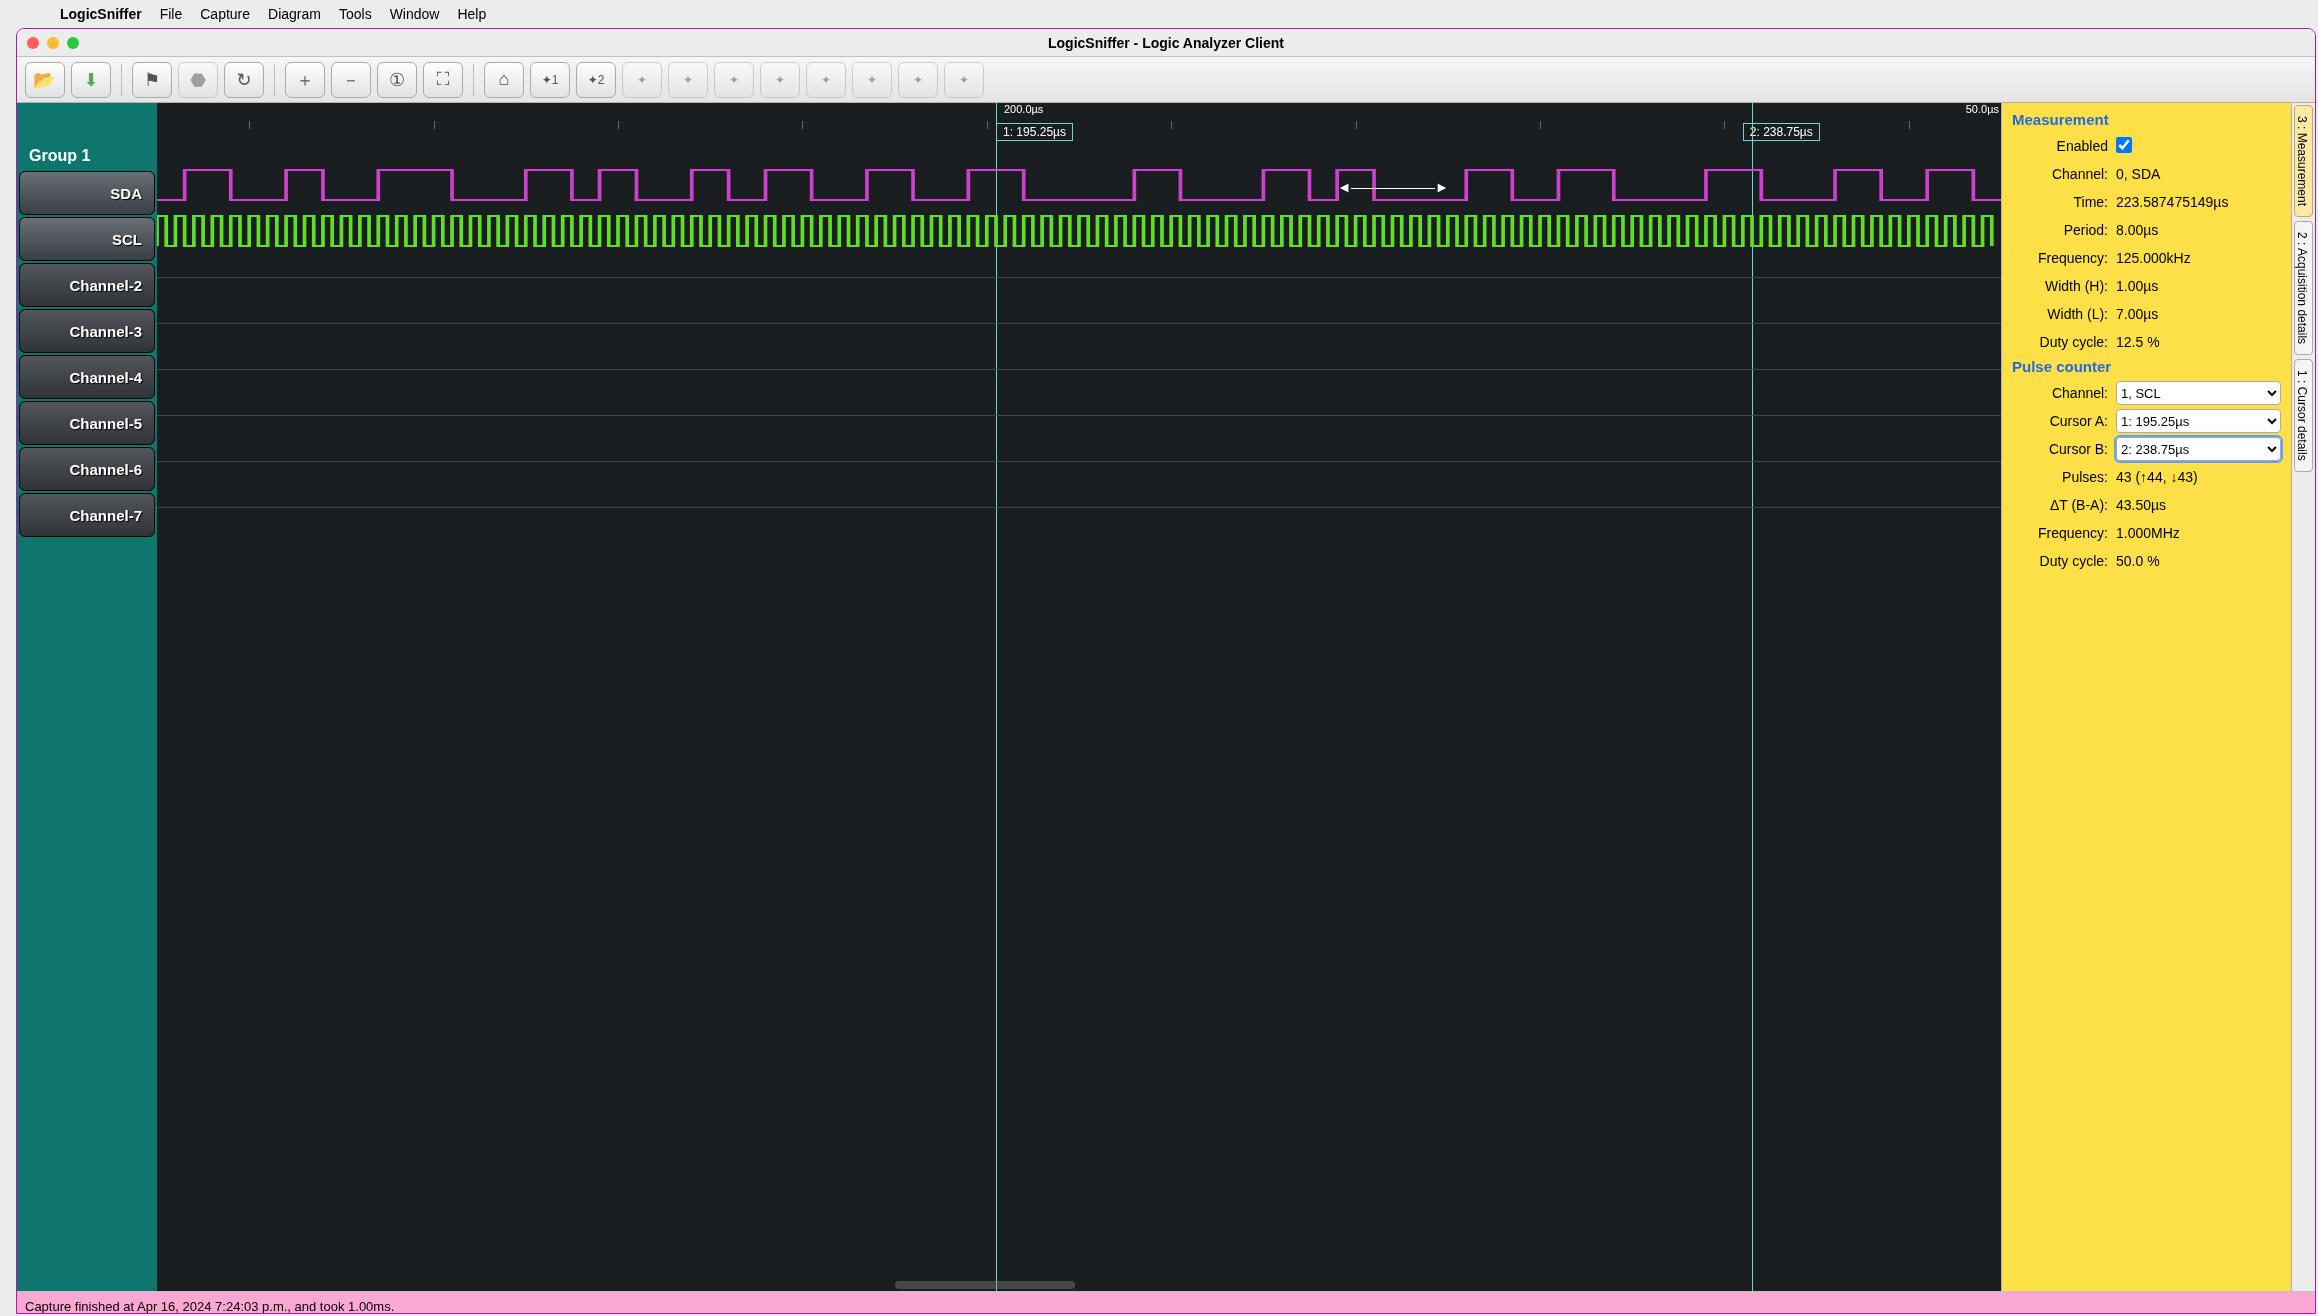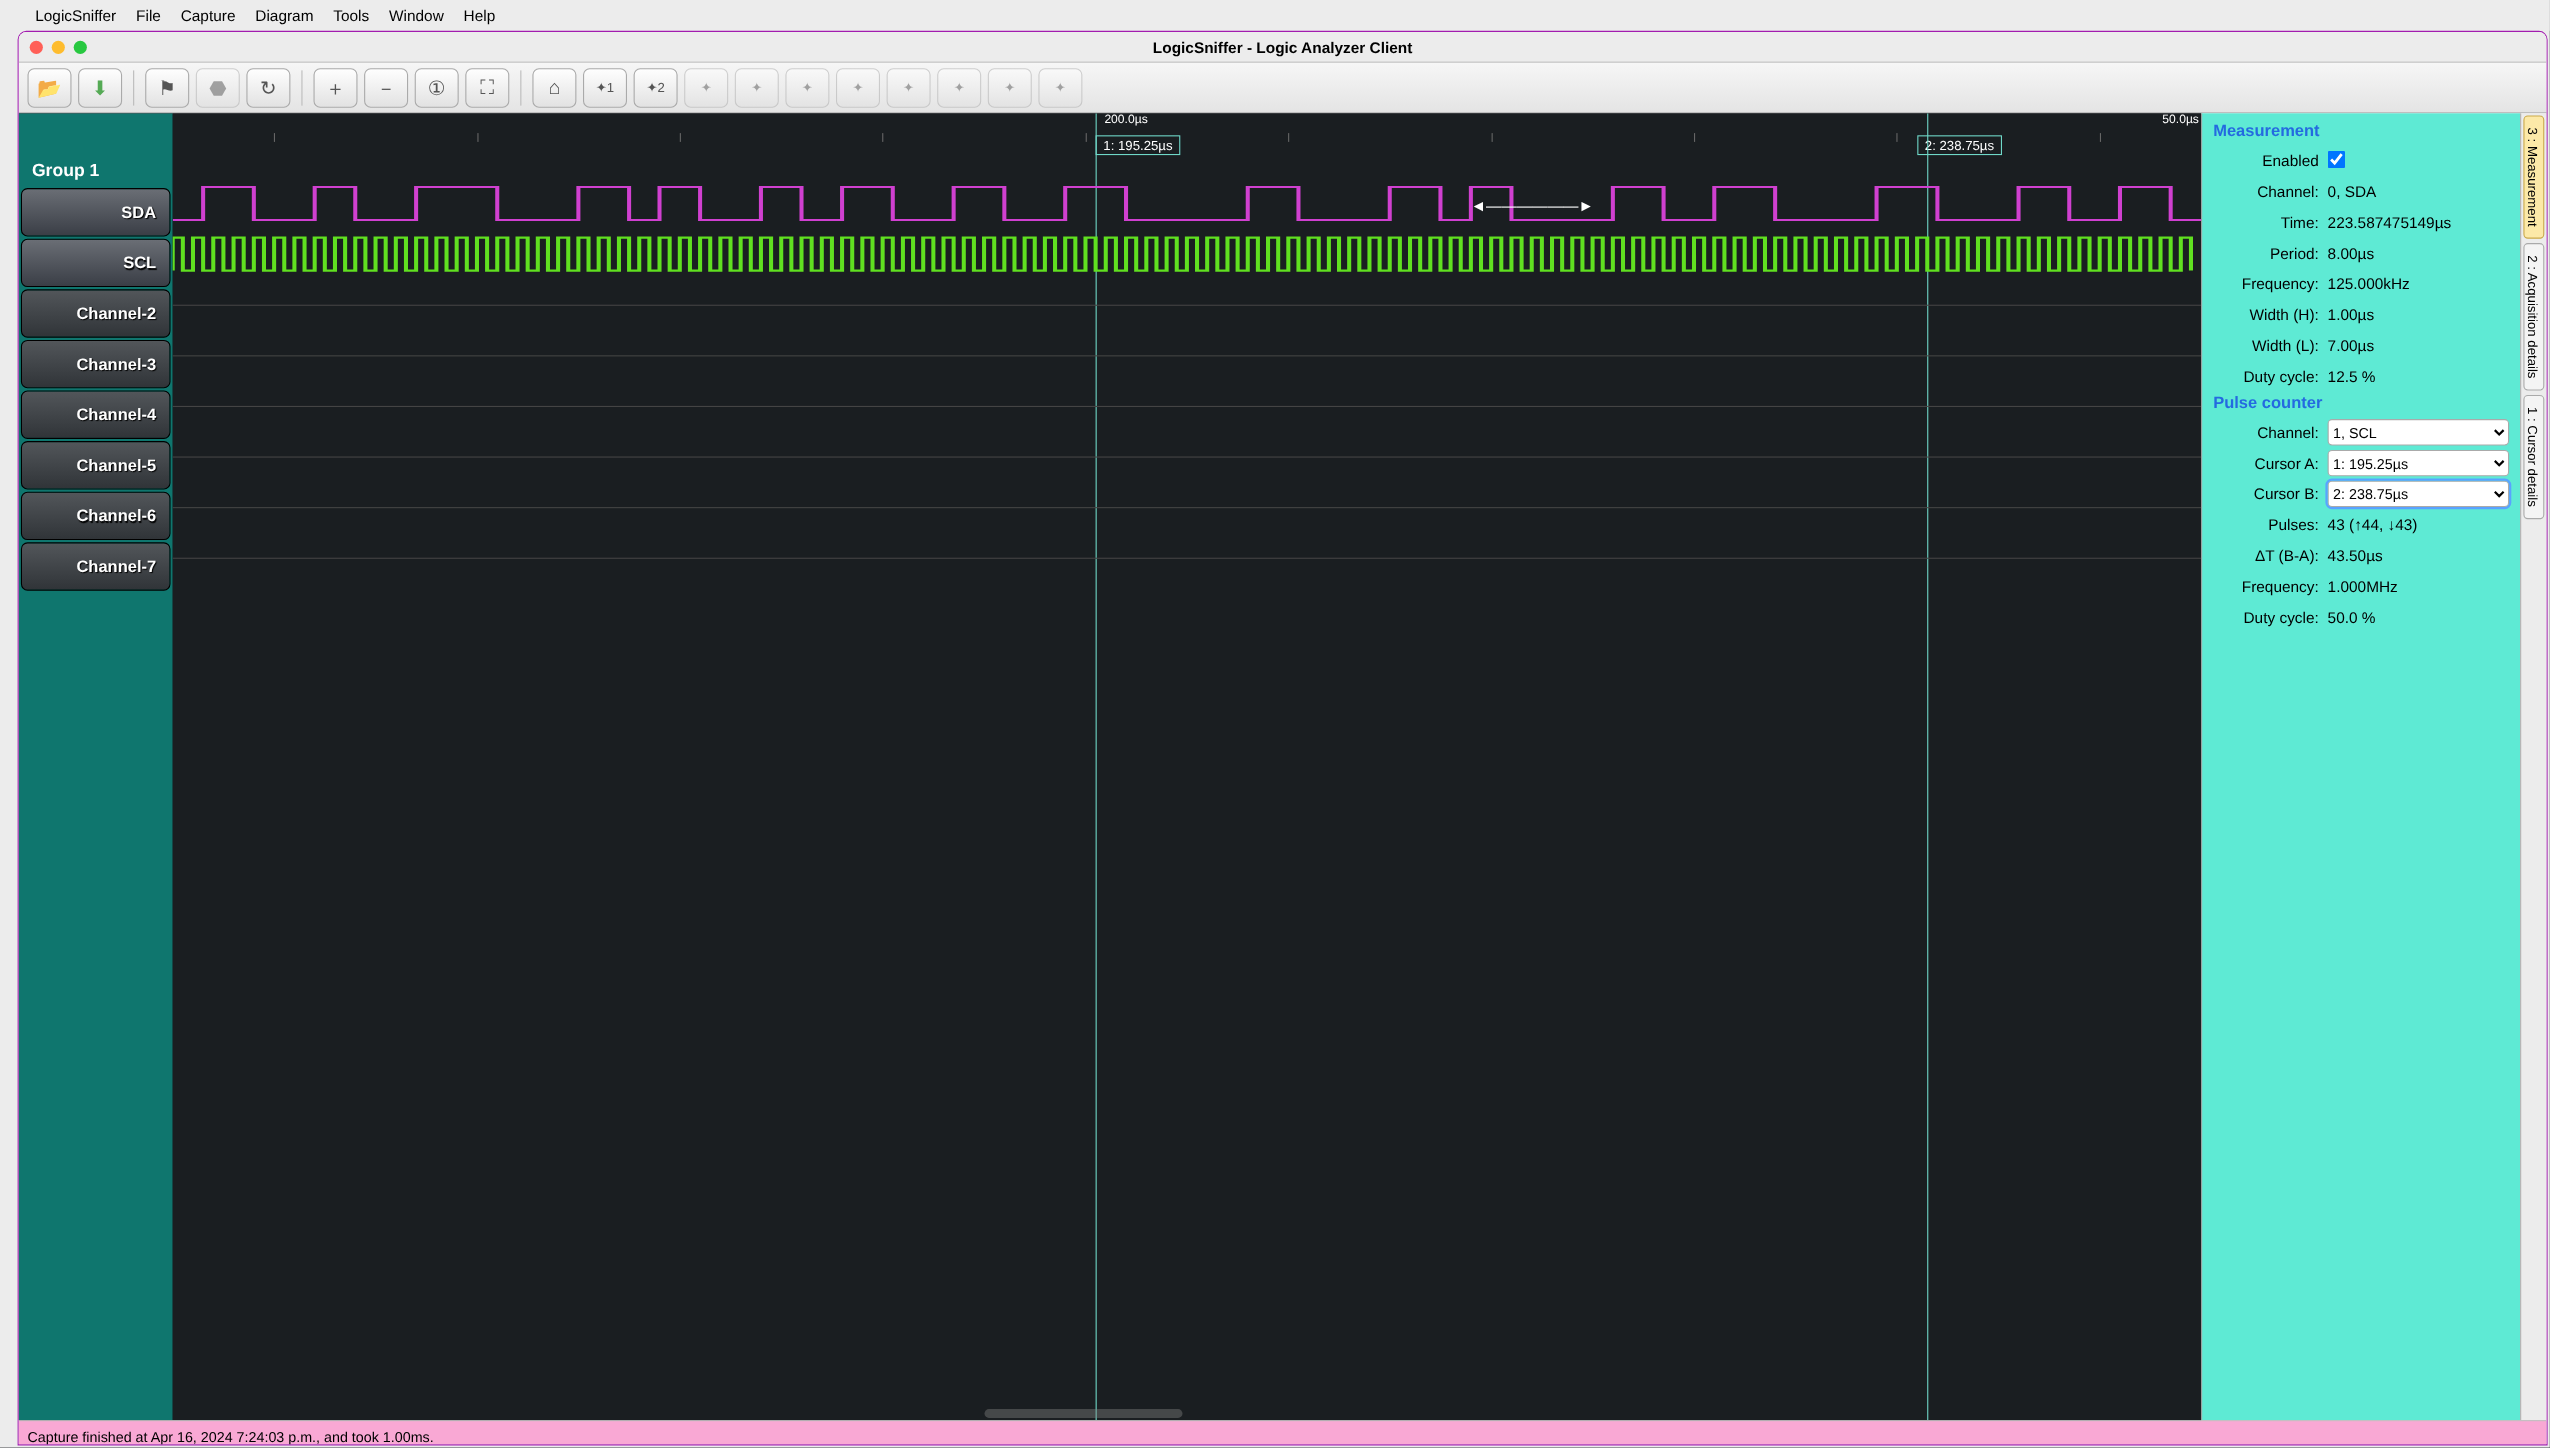--- a/index.html
+++ b/index.html
@@ -1,21 +1,21 @@
 <!DOCTYPE html>
 <html><head>
 <meta charset="utf-8">
 <style>
 * { box-sizing: border-box; margin: 0; padding: 0; }
 body { font-family: -apple-system, "Helvetica Neue", Arial, sans-serif; font-size: 13px; background: #ececec; height: 100vh; overflow: hidden; display: flex; flex-direction: column; }
 
 
 .menubar { height: 28px; background: #ececec; display: flex; align-items: center; padding: 0 14px; gap: 18px; font-size: 14px; }
 .apple-logo { font-size: 16px; }
-.menubar .app-name { font-weight: 400; }
+.menubar .app-name { font-weight: 700; margin-left: 28px; }
 .menubar span { cursor: default; }
 
 
 .window { flex: 1; display: flex; flex-direction: column; margin: 0 2px 2px 16px; border: 1px solid #a21caf; border-radius: 8px 8px 0 0; overflow: hidden; background: #fff; }
 .titlebar { height: 28px; background: #ececec; border-bottom: 1px solid #c0c0c0; display: flex; align-items: center; position: relative; }
 .traffic { position: absolute; left: 10px; display: flex; gap: 8px; }
 .traffic div { width: 12px; height: 12px; border-radius: 50%; }
 .tl-close { background: #ff5f57; }
 .tl-min { background: #febc2e; }
 .tl-max { background: #28c840; }
@@ -40,21 +40,21 @@
 .tick { position: absolute; top: 18px; width: 1px; height: 8px; background: #666; }
 .tick-label { position: absolute; top: 0; font-size: 11px; color: #fff; transform: translateX(-50%); }
 .cursor-flag { position: absolute; top: 20px; background: #1a1e21; border: 1px solid #6fd8c8; color: #fff; font-size: 12px; padding: 1px 6px; white-space: nowrap; }
 .cursor-line { position: absolute; top: 0; width: 1px; height: 100%; background: #6fd8c8; }
 
 .wave-rows { position: absolute; top: 32px; left: 0; right: 0; }
 .wave-row { height: 46px; position: relative; border-bottom: 0; }
 .grid-line { position: absolute; left: 0; right: 0; height: 1px; background: #444; }
 
 
-.side-panel { width: 290px; background: #5eead4; border-left: 1px solid #b0b0b0; padding: 6px 10px; font-size: 14px; overflow-y: auto; }
+.side-panel { width: 290px; background: #fde047; border-left: 1px solid #b0b0b0; padding: 6px 10px; font-size: 14px; overflow-y: auto; }
 .panel-heading { color: #246ae0; font-weight: 700; font-size: 15px; margin: 2px 0 6px; }
 .panel-row { display: flex; align-items: center; margin: 4px 0; height: 24px; justify-content: flex-end; }
 .panel-row .pl { width: 104px; text-align: right; padding-right: 8px; }
 .panel-row .pv { flex: 1; }
 .panel-row select { width: 100%; height: 24px; font-size: 13px; border: 1px solid #aaa; border-radius: 4px; background: #fff; }
 .panel-row input[type=checkbox] { width: 16px; height: 16px; }
 select.highlighted { outline: 2px solid #5aa3ff; }
 
 
 .vtabs { width: 24px; background: #ececec; border-left: 1px solid #b0b0b0; display: flex; flex-direction: column; }

